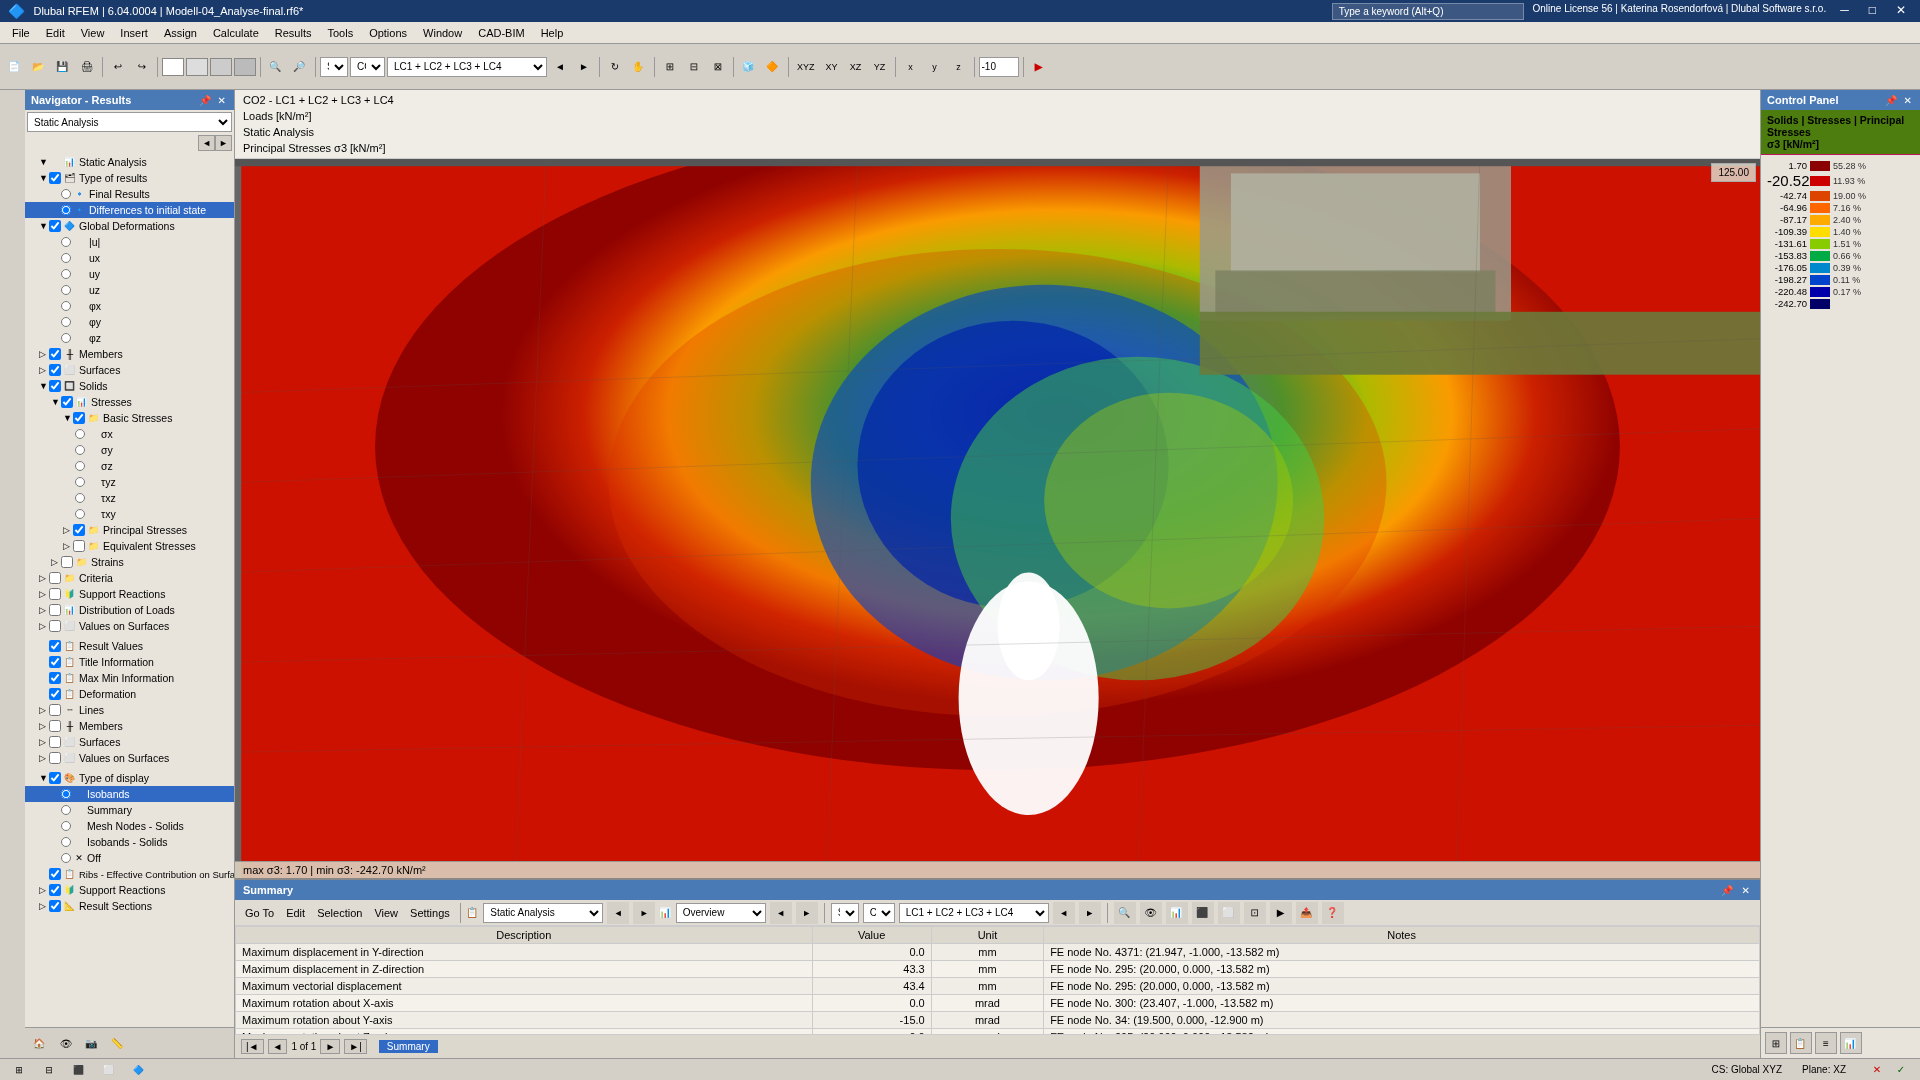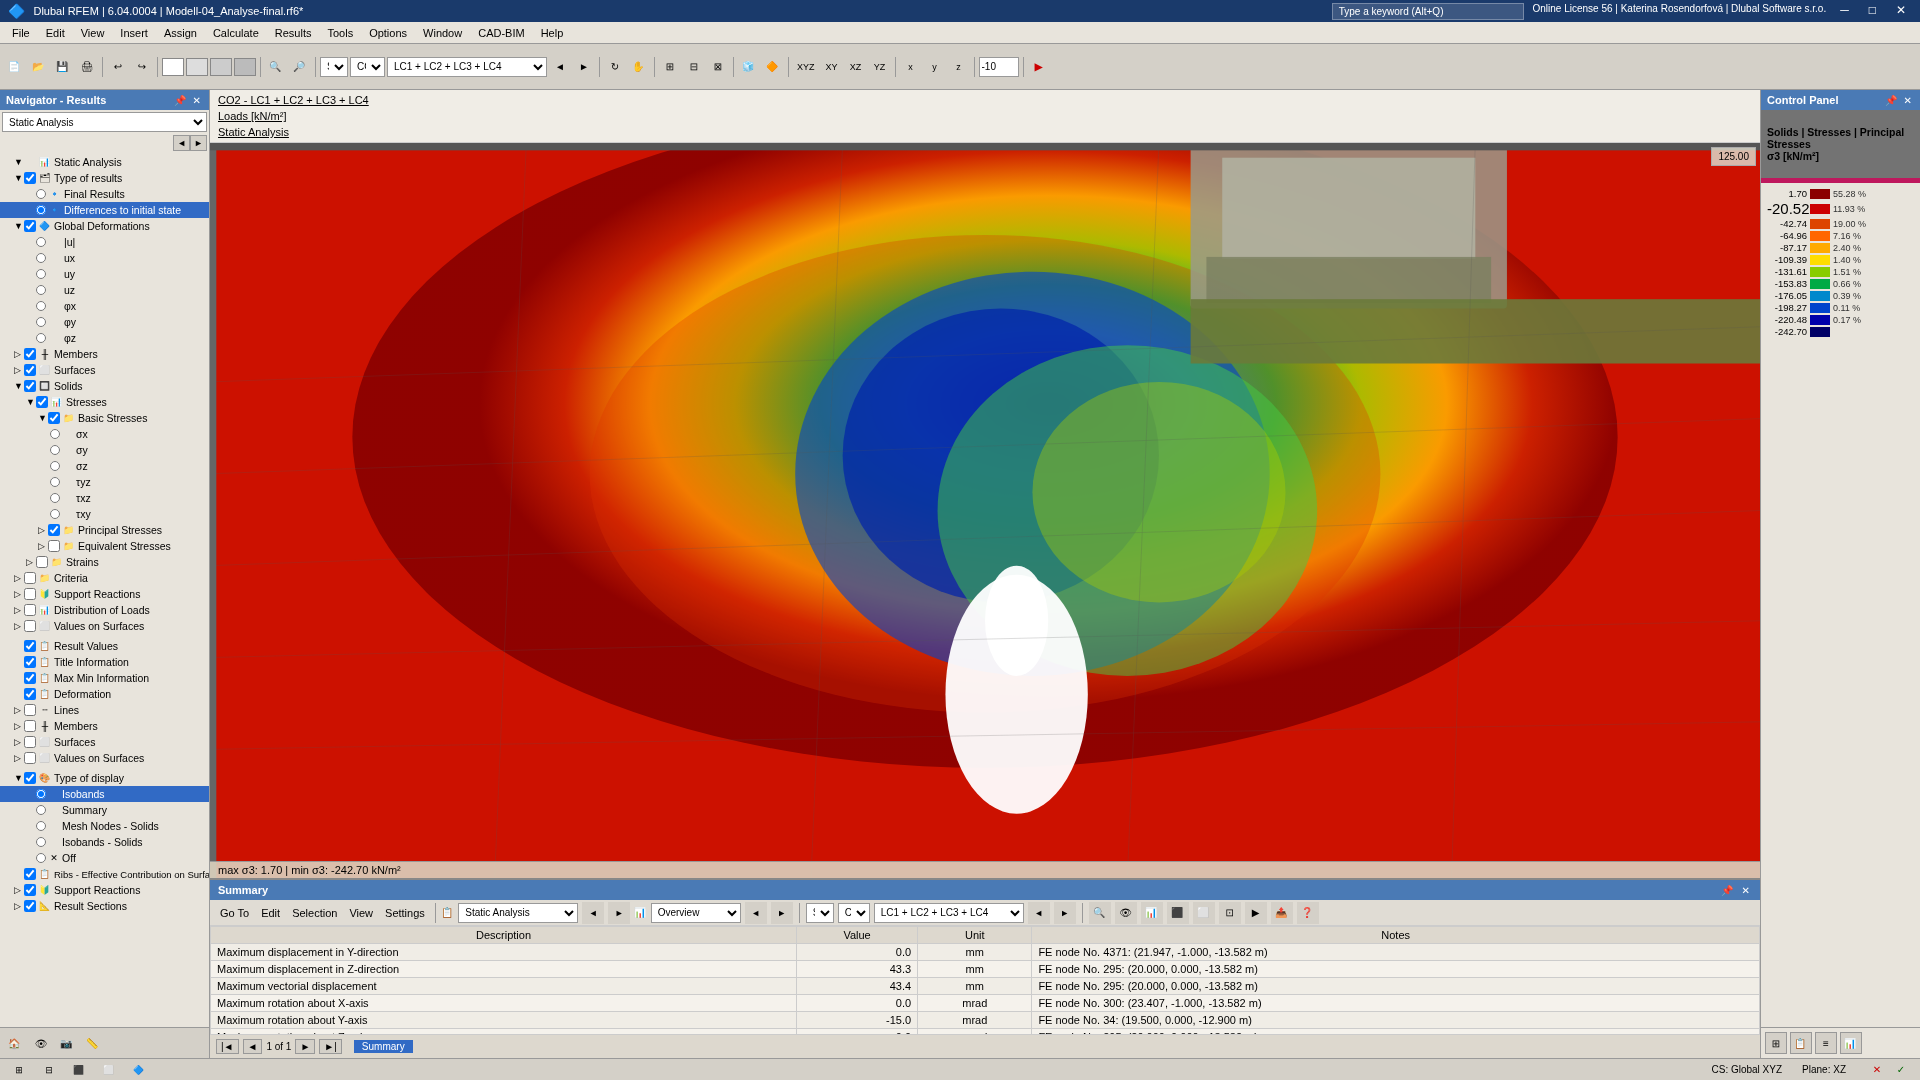--- a/index.html
+++ b/index.html
@@ -14,21 +14,21 @@
     .menu-bar { background: #e8e4dc; height: 22px; display: flex; align-items: center; padding: 0 4px; border-bottom: 1px solid #999; }
     .menu-item { padding: 2px 8px; cursor: pointer; font-size: 11px; }
 
     
     .toolbar-area { background: #d4d0c8; height: 46px; display: flex; align-items: center; padding: 2px 4px; border-bottom: 1px solid #999; gap: 2px; flex-wrap: wrap; overflow: hidden; }
     .toolbar-btn { background: #d4d0c8; border: 1px solid transparent; padding: 2px 3px; cursor: pointer; font-size: 10px; display: flex; align-items: center; justify-content: center; min-width: 22px; height: 22px; }
     .toolbar-separator { width: 1px; height: 20px; background: #999; margin: 0 2px; }
     .toolbar-combo { height: 20px; font-size: 10px; padding: 1px 2px; border: 1px solid #999; background: white; }
 
     
-    .main-layout { display: flex; height: calc(1080px - 22px - 22px - 46px - 22px); }
+    .main-layout { display: flex; height: calc(1080px - 22px - 22px - 46px - 22px); margin-left: 25px; }
 
     
     .left-panel { width: 210px; background: #e8e4dc; border-right: 1px solid #999; display: flex; flex-direction: column; flex-shrink: 0; }
     .panel-header { background: #4a7ab5; color: white; height: 20px; display: flex; align-items: center; justify-content: space-between; padding: 0 6px; font-size: 11px; font-weight: bold; }
     .panel-header-btns { display: flex; gap: 2px; }
     .panel-header-btn { background: none; border: none; color: white; cursor: pointer; font-size: 10px; padding: 0 2px; }
 
     .nav-combo { width: 100%; height: 20px; font-size: 10px; border: 1px solid #999; background: white; padding: 0 2px; }
     .nav-arrows { display: flex; justify-content: flex-end; padding: 1px 2px; }
     .nav-arrow-btn { background: #d4d0c8; border: 1px solid #999; font-size: 9px; padding: 0 3px; cursor: pointer; height: 16px; }
@@ -41,32 +41,32 @@
     .tree-checkbox { width: 12px; height: 12px; margin-right: 2px; flex-shrink: 0; }
     .tree-radio { width: 10px; height: 10px; margin-right: 2px; flex-shrink: 0; }
     .tree-icon { width: 14px; height: 14px; margin-right: 2px; flex-shrink: 0; display: inline-flex; align-items: center; justify-content: center; font-size: 9px; }
     .tree-label { font-size: 10.5px; }
 
     
     .center-area { flex: 1; display: flex; flex-direction: column; min-width: 0; }
 
     
     .info-bar { background: #f0ede6; border-bottom: 1px solid #ccc; padding: 2px 8px; font-size: 11px; }
-    .info-bar div { line-height: 16px; text-decoration: underline; }
+    .info-bar div { line-height: 16px; }
 
     
     .viewport { flex: 1; position: relative; overflow: hidden; background: #cc2200; min-height: 0; }
 
     
     .viewport-status { position: absolute; bottom: 0; left: 0; right: 0; background: rgba(220, 210, 190, 0.9); padding: 2px 8px; font-size: 11px; border-top: 1px solid #999; }
 
     
     .right-panel { width: 160px; background: #e8e4dc; border-left: 1px solid #999; display: flex; flex-direction: column; flex-shrink: 0; }
     .right-panel-header { background: #4a7ab5; color: white; height: 20px; display: flex; align-items: center; justify-content: space-between; padding: 0 6px; font-size: 11px; font-weight: bold; }
-    .cp-title { padding: 16px 6px; font-size: 10.5px; font-weight: bold; background: #737373; border-bottom: 5px solid #be185d; }
+    .cp-title { padding: 4px 6px; font-size: 10.5px; font-weight: bold; background: #4d7c0f; border-bottom: 1px solid #be185d; }
     .color-legend { padding: 4px 6px; }
     .legend-row { display: flex; align-items: center; gap: 3px; margin: 1px 0; }
     .legend-color { width: 20px; height: 10px; flex-shrink: 0; }
     .legend-value { font-size: 9.5px; width: 40px; text-align: right; }
     .legend-pct { font-size: 9px; color: #333; }
     .rp-icon-btn { background: #d4d0c8; border: 1px solid #999; width: 22px; height: 22px; cursor: pointer; display: flex; align-items: center; justify-content: center; font-size: 10px; }
 
     
     .bottom-area { height: 180px; border-top: 2px solid #888; background: #f0ede6; display: flex; flex-direction: column; flex-shrink: 0; }
     .bottom-header { background: #4a7ab5; color: white; height: 20px; display: flex; align-items: center; justify-content: space-between; padding: 0 8px; font-size: 11px; font-weight: bold; }
@@ -559,20 +559,21 @@
       <button class="toolbar-btn" style="width:22px;height:22px;">📏</button>
     </div>
   </div>
 
   <div class="center-area">
 
     <div class="info-bar">
       <div>CO2 - LC1 + LC2 + LC3 + LC4</div>
       <div>Loads [kN/m²]</div>
       <div>Static Analysis</div>
+      <div>Principal Stresses σ3 [kN/m²]</div>
     </div>
 
     <div class="viewport">
       
       <svg width="100%" height="100%" viewBox="0 0 980 400" preserveAspectRatio="none">
         <defs>
           <radialGradient id="stressGrad1" cx="55%" cy="45%" r="45%">
             <stop offset="0%" stop-color="#0000aa"></stop>
             <stop offset="10%" stop-color="#0044cc"></stop>
             <stop offset="25%" stop-color="#00aacc"></stop>

